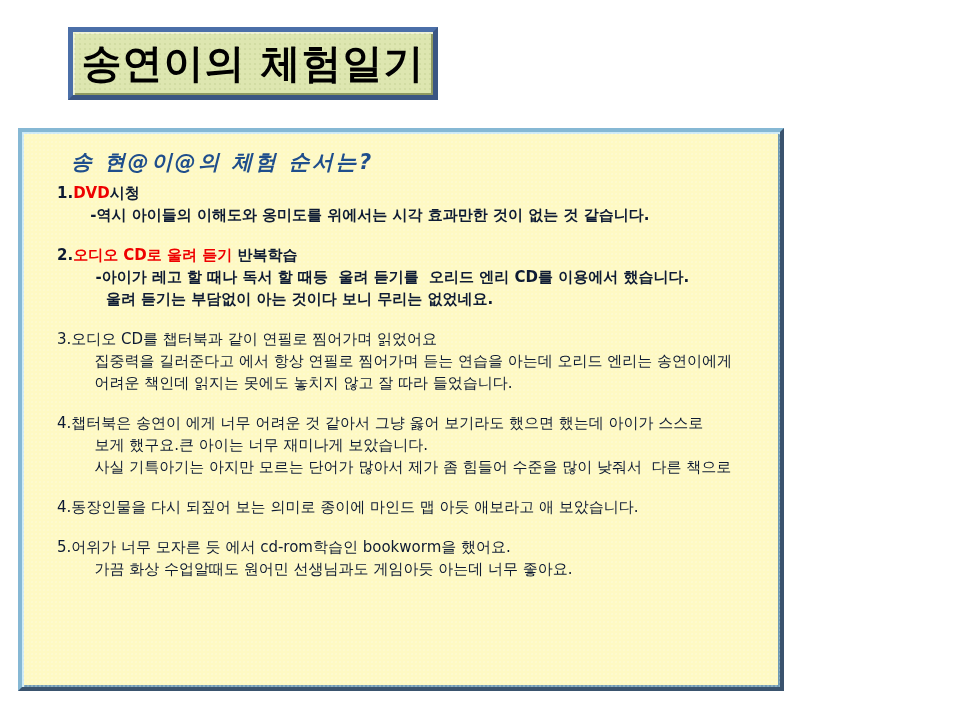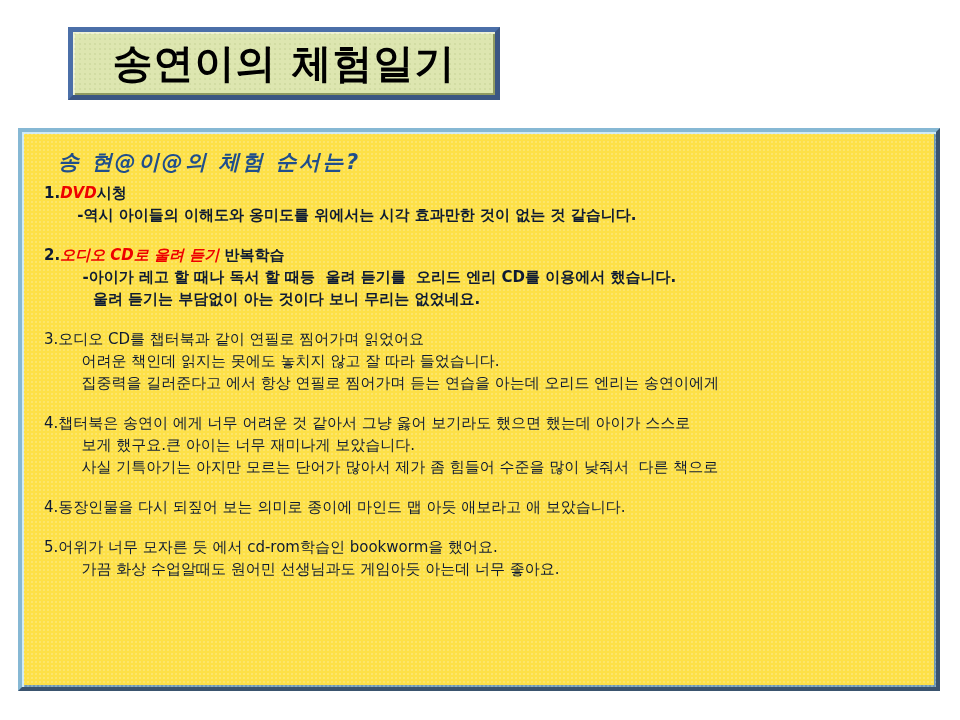--- a/index.html
+++ b/index.html
@@ -13,21 +13,21 @@
     font-family: "Liberation Sans", sans-serif;
     overflow: hidden;
     position: relative;
   }
 
   
   #title-plaque {
     position: absolute;
     left: 68px;
     top: 27px;
-    width: 432px;
+    width: 370px;
     height: 73px;
     box-sizing: border-box;
     background: #dde6b0;
     border-top: 5px solid #4b6fa8;
     border-left: 5px solid #4b6fa8;
     border-right: 5px solid #3b5683;
     border-bottom: 5px solid #3b5683;
     box-shadow: inset 2px 2px 0 #eef2d4, inset -2px -2px 0 #8f9a62;
     display: flex;
     align-items: center;
@@ -52,30 +52,31 @@
     letter-spacing: 1px;
     color: #000000;
     white-space: nowrap;
   }
 
   
   #content-panel {
     position: absolute;
     left: 18px;
     top: 128px;
-    width: 922px;
+    width: 766px;
     height: 563px;
     box-sizing: border-box;
-    background: #fde047;
+    background: #fef9c3;
     border-top: 4px solid #86b8d4;
     border-left: 4px solid #86b8d4;
     border-right: 4px solid #3a536e;
     border-bottom: 4px solid #3a536e;
     box-shadow: inset 2px 2px 0 #cdeaf6, inset -2px -2px 0 #6f9ab4;
     overflow: hidden;
+    padding-left: 13px;
   }
   #content-inner {
     position: relative;
     z-index: 2;
     padding: 10px 14px 0 22px;
   }
   #content-panel::before {
     content: "";
     position: absolute;
     inset: 0;
@@ -105,21 +106,21 @@
   .ln {
     font-family: "DejaVu Sans", "Liberation Sans", sans-serif;
     color: #0d1a33;
     font-size: 15px;
     line-height: 22px;
     white-space: pre;
   }
   .ln.bold { font-weight: bold; }
   .ln.lead { margin-left: 0; }
   .ln.sub  { margin-left: 28px; }
-  .red { color: #ee0000; font-style: italic; }
+  .red { color: #ee0000; }
   .navy { color: #0d1a33; }
   .spacer { height: 14px; }
 </style>
 </head>
 <body>
 
 <div id="title-plaque">
   <div id="title-text">송연이의 체험일기</div>
 </div>
 
@@ -138,22 +139,22 @@
     <div class="entry">
       <div class="ln bold lead"><span>2.</span><span class="red">오디오 CD로 울려 듣기</span><span class="navy"> 반복학습</span></div>
       <div class="ln bold sub">  -아이가 레고 할 때나 독서 할 때등  울려 듣기를  오리드 엔리 CD를 이용에서 했습니다.</div>
       <div class="ln bold sub">    울려 듣기는 부담없이 아는 것이다 보니 무리는 없었네요.</div>
     </div>
 
     <div class="spacer"></div>
 
     <div class="entry">
       <div class="ln lead"><span>3.</span><span class="red"></span><span class="navy">오디오 CD를 챕터북과 같이 연필로 찜어가며 읽었어요</span></div>
+      <div class="ln sub">  집중력을 길러준다고 에서 항상 연필로 찜어가며 듣는 연습을 아는데 오리드 엔리는 송연이에게</div>
       <div class="ln sub">  어려운 책인데 읽지는 못에도 놓치지 않고 잘 따라 들었습니다.</div>
-      <div class="ln sub">  집중력을 길러준다고 에서 항상 연필로 찜어가며 듣는 연습을 아는데 오리드 엔리는 송연이에게</div>
     </div>
 
     <div class="spacer"></div>
 
     <div class="entry">
       <div class="ln lead"><span>4.</span><span class="red"></span><span class="navy">챕터북은 송연이 에게 너무 어려운 것 같아서 그냥 옳어 보기라도 했으면 했는데 아이가 스스로</span></div>
       <div class="ln sub">  보게 했구요.큰 아이는 너무 재미나게 보았습니다.</div>
       <div class="ln sub">  사실 기특아기는 아지만 모르는 단어가 많아서 제가 좀 힘들어 수준을 많이 낮줘서  다른 책으로</div>
     </div>
 

